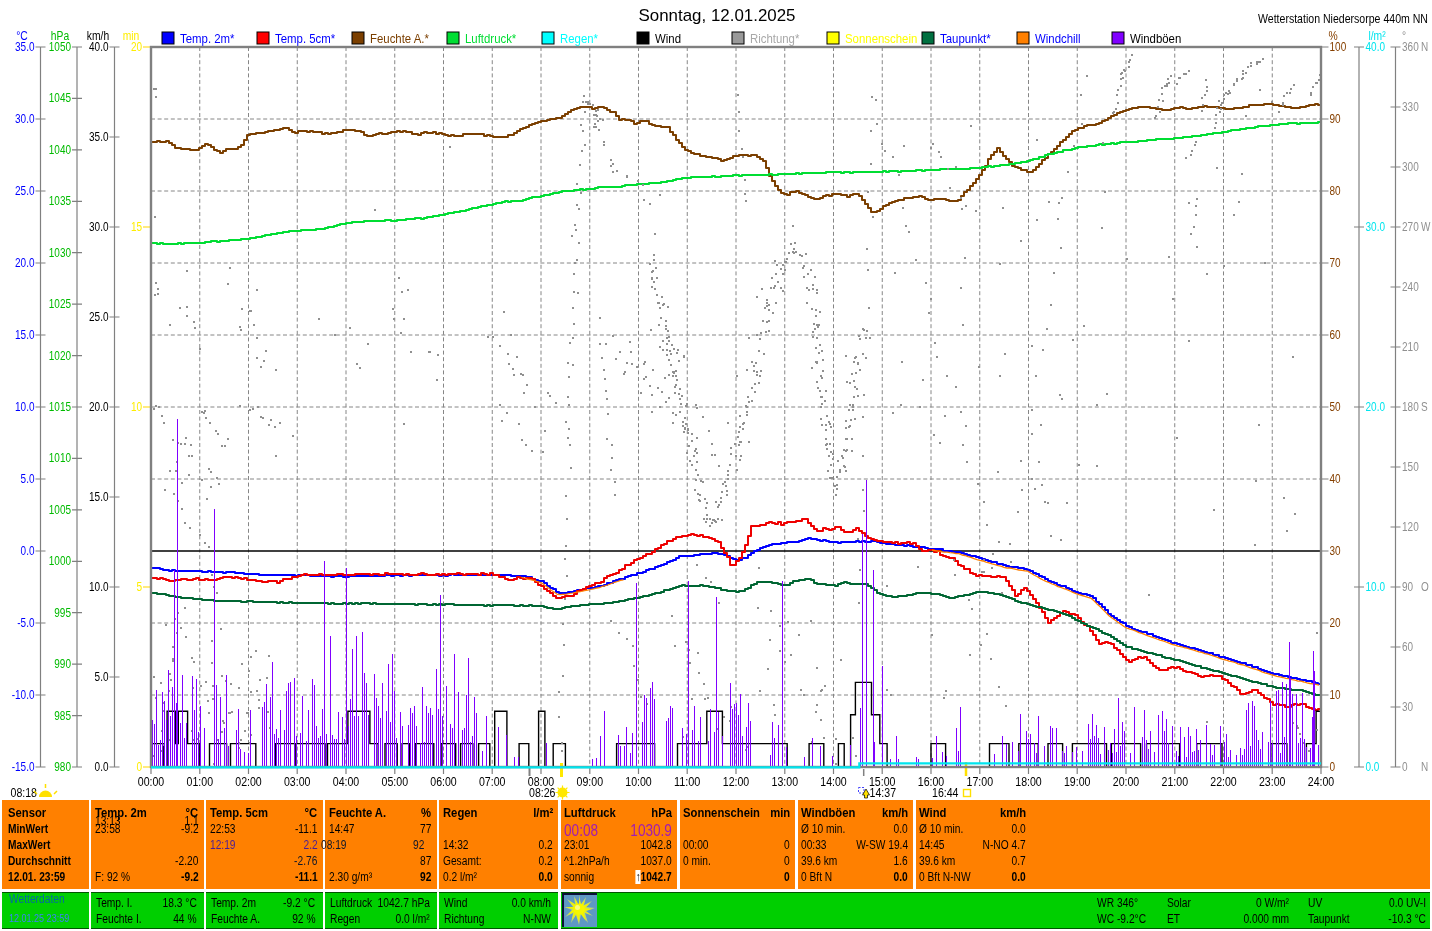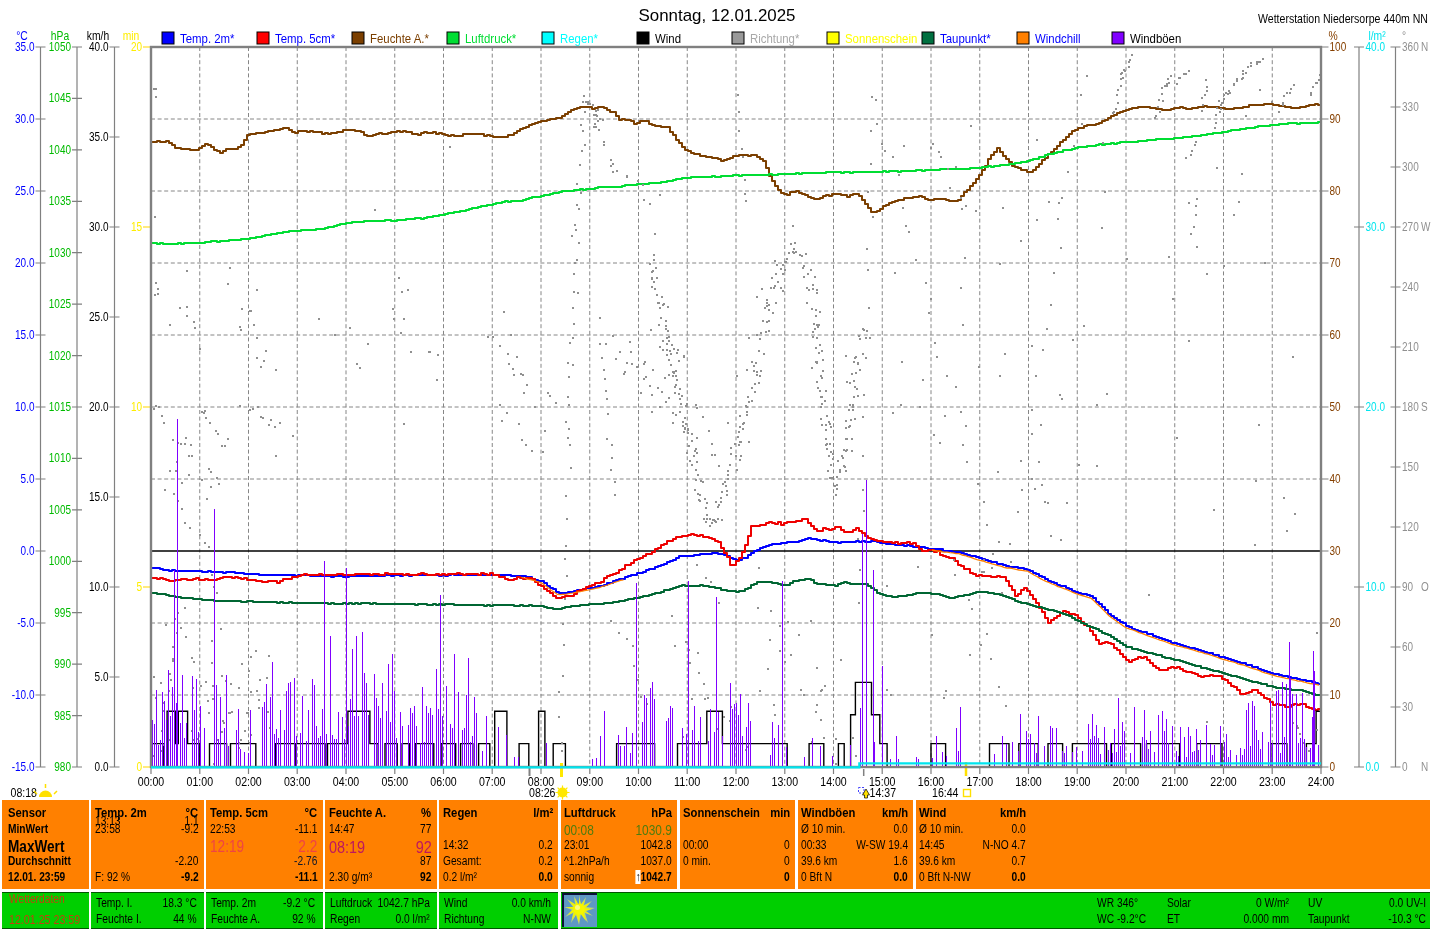--- a/index.html
+++ b/index.html
@@ -1240,73 +1240,73 @@
     <div style="position:absolute;left:677px;top:800px;width:2.5px;height:89px;background:#ffffff"></div>
     <div style="position:absolute;left:795px;top:800px;width:2.5px;height:89px;background:#ffffff"></div>
     <div style="position:absolute;left:913px;top:800px;width:2.5px;height:89px;background:#ffffff"></div>
     <div style="position:absolute;left:88.5px;top:892px;width:2.5px;height:37px;background:#ffffff"></div>
     <div style="position:absolute;left:203.5px;top:892px;width:2.5px;height:37px;background:#ffffff"></div>
     <div style="position:absolute;left:322.5px;top:892px;width:2.5px;height:37px;background:#ffffff"></div>
     <div style="position:absolute;left:436.5px;top:892px;width:2.5px;height:37px;background:#ffffff"></div>
     <div style="position:absolute;left:558px;top:892px;width:2.5px;height:37px;background:#ffffff"></div>
     <div style="position:absolute;left:8px;top:806px;width:75.5px;height:16px;font-size:12.5px;color:#000;white-space:nowrap"><span style="display:inline-block;transform:scaleX(0.9);transform-origin:0 0;font-weight:bold">Sensor</span></div>
     <div style="position:absolute;left:8px;top:822px;width:75.5px;height:16px;font-size:12px;color:#000;white-space:nowrap"><span style="display:inline-block;transform:scaleX(0.85);transform-origin:0 0;font-weight:bold">MinWert</span></div>
-    <div style="position:absolute;left:8px;top:838px;width:75.5px;height:16px;font-size:16px;color:#000;white-space:nowrap"><span style="display:inline-block;transform:scaleX(0.85);transform-origin:0 0;font-weight:bold">MaxWert</span></div>
+    <div style="position:absolute;left:8px;top:838px;width:75.5px;height:16px;font-size:12px;color:#000;white-space:nowrap"><span style="display:inline-block;transform:scaleX(0.85);transform-origin:0 0;font-weight:bold">MaxWert</span></div>
     <div style="position:absolute;left:8px;top:854px;width:75.5px;height:16px;font-size:12px;color:#000;white-space:nowrap"><span style="display:inline-block;transform:scaleX(0.85);transform-origin:0 0;font-weight:bold">Durchschnitt</span></div>
     <div style="position:absolute;left:8px;top:870px;width:75.5px;height:16px;font-size:12px;color:#000;white-space:nowrap"><span style="display:inline-block;transform:scaleX(0.85);transform-origin:0 0;font-weight:bold">12.01. 23:59</span></div>
     <div style="position:absolute;left:94.5px;top:806px;width:104.0px;height:16px;font-size:12.5px;color:#000;white-space:nowrap"><span style="display:inline-block;transform:scaleX(0.9);transform-origin:0 0;font-weight:bold">Temp. 2m</span><span style="position:absolute;right:0;top:0;display:inline-block;transform:scaleX(0.9);transform-origin:100% 0;font-weight:bold">°C</span></div>
     <div style="position:absolute;left:94.5px;top:822px;width:104.0px;height:16px;font-size:12px;color:#000;white-space:nowrap"><span style="display:inline-block;transform:scaleX(0.85);transform-origin:0 0;font-weight:normal">23:58</span><span style="position:absolute;right:0;top:0;display:inline-block;transform:scaleX(0.85);transform-origin:100% 0;font-weight:normal">-9.2</span></div>
     <div style="position:absolute;left:94.5px;top:814px;width:104.0px;height:16px;font-size:12px;color:#000;white-space:nowrap"><span style="display:inline-block;transform:scaleX(0.85);transform-origin:0 0;font-weight:normal">13:13</span><span style="position:absolute;right:0;top:0;display:inline-block;transform:scaleX(0.85);transform-origin:100% 0;font-weight:normal">1.1</span></div>
     <div style="position:absolute;left:94.5px;top:854px;width:104.0px;height:16px;font-size:12px;color:#000;white-space:nowrap">
       <span style="position:absolute;right:0;top:0;display:inline-block;transform:scaleX(0.85);transform-origin:100% 0;font-weight:normal">-2.20</span>
     </div>
     <div style="position:absolute;left:94.5px;top:870px;width:104.0px;height:16px;font-size:12px;color:#000;white-space:nowrap"><span style="display:inline-block;transform:scaleX(0.85);transform-origin:0 0;font-weight:normal">F: 92 %</span><span style="position:absolute;right:0;top:0;display:inline-block;transform:scaleX(0.85);transform-origin:100% 0;font-weight:bold">-9.2</span></div>
     <div style="position:absolute;left:209.5px;top:806px;width:108.0px;height:16px;font-size:12.5px;color:#000;white-space:nowrap"><span style="display:inline-block;transform:scaleX(0.9);transform-origin:0 0;font-weight:bold">Temp. 5cm</span><span style="position:absolute;right:0;top:0;display:inline-block;transform:scaleX(0.9);transform-origin:100% 0;font-weight:bold">°C</span></div>
     <div style="position:absolute;left:209.5px;top:822px;width:108.0px;height:16px;font-size:12px;color:#000;white-space:nowrap"><span style="display:inline-block;transform:scaleX(0.85);transform-origin:0 0;font-weight:normal">22:53</span><span style="position:absolute;right:0;top:0;display:inline-block;transform:scaleX(0.85);transform-origin:100% 0;font-weight:normal">-11.1</span></div>
-    <div style="position:absolute;left:209.5px;top:838px;width:108.0px;height:16px;font-size:16px;color:#ef4444;white-space:nowrap"><span style="display:inline-block;transform:scaleX(0.85);transform-origin:0 0;font-weight:normal">12:19</span><span style="position:absolute;right:0;top:0;display:inline-block;transform:scaleX(0.85);transform-origin:100% 0;font-weight:normal">2.2</span></div>
+    <div style="position:absolute;left:209.5px;top:838px;width:108.0px;height:16px;font-size:12px;color:#4c1d95;white-space:nowrap"><span style="display:inline-block;transform:scaleX(0.85);transform-origin:0 0;font-weight:normal">12:19</span><span style="position:absolute;right:0;top:0;display:inline-block;transform:scaleX(0.85);transform-origin:100% 0;font-weight:normal">2.2</span></div>
     <div style="position:absolute;left:209.5px;top:854px;width:108.0px;height:16px;font-size:12px;color:#0f172a;white-space:nowrap">
       <span style="position:absolute;right:0;top:0;display:inline-block;transform:scaleX(0.85);transform-origin:100% 0;font-weight:normal">-2.76</span>
     </div>
     <div style="position:absolute;left:209.5px;top:870px;width:108.0px;height:16px;font-size:12px;color:#000;white-space:nowrap">
       <span style="position:absolute;right:0;top:0;display:inline-block;transform:scaleX(0.85);transform-origin:100% 0;font-weight:bold">-11.1</span>
     </div>
     <div style="position:absolute;left:328.5px;top:806px;width:103.0px;height:16px;font-size:12.5px;color:#000;white-space:nowrap"><span style="display:inline-block;transform:scaleX(0.9);transform-origin:0 0;font-weight:bold">Feuchte A.</span><span style="position:absolute;right:0;top:0;display:inline-block;transform:scaleX(0.9);transform-origin:100% 0;font-weight:bold">%</span></div>
     <div style="position:absolute;left:328.5px;top:822px;width:103.0px;height:16px;font-size:12px;color:#000;white-space:nowrap"><span style="display:inline-block;transform:scaleX(0.85);transform-origin:0 0;font-weight:normal">14:47</span><span style="position:absolute;right:0;top:0;display:inline-block;transform:scaleX(0.85);transform-origin:100% 0;font-weight:normal">77</span></div>
-    <div style="position:absolute;left:329px;top:838px;width:103.0px;height:16px;font-size:17px;color:#be185d;white-space:nowrap"><span style="display:inline-block;transform:scaleX(0.85);transform-origin:0 0;font-weight:normal">08:19</span><span style="position:absolute;right:0;top:0;display:inline-block;transform:scaleX(0.85);transform-origin:100% 0;font-weight:normal">92</span></div>
+    <div style="position:absolute;left:321px;top:838px;width:103.0px;height:16px;font-size:12px;color:#0f172a;white-space:nowrap"><span style="display:inline-block;transform:scaleX(0.85);transform-origin:0 0;font-weight:normal">08:19</span><span style="position:absolute;right:0;top:0;display:inline-block;transform:scaleX(0.85);transform-origin:100% 0;font-weight:normal">92</span></div>
     <div style="position:absolute;left:328.5px;top:854px;width:103.0px;height:16px;font-size:12px;color:#000;white-space:nowrap">
       <span style="position:absolute;right:0;top:0;display:inline-block;transform:scaleX(0.85);transform-origin:100% 0;font-weight:normal">87</span>
     </div>
     <div style="position:absolute;left:328.5px;top:870px;width:103.0px;height:16px;font-size:12px;color:#000;white-space:nowrap"><span style="display:inline-block;transform:scaleX(0.85);transform-origin:0 0;font-weight:normal">2.30 g/m³</span><span style="position:absolute;right:0;top:0;display:inline-block;transform:scaleX(0.85);transform-origin:100% 0;font-weight:bold">92</span></div>
     <div style="position:absolute;left:442.5px;top:806px;width:110.5px;height:16px;font-size:12.5px;color:#000;white-space:nowrap"><span style="display:inline-block;transform:scaleX(0.9);transform-origin:0 0;font-weight:bold">Regen</span><span style="position:absolute;right:0;top:0;display:inline-block;transform:scaleX(0.9);transform-origin:100% 0;font-weight:bold">l/m²</span></div>
     <div style="position:absolute;left:442.5px;top:838px;width:110.5px;height:16px;font-size:12px;color:#000;white-space:nowrap"><span style="display:inline-block;transform:scaleX(0.85);transform-origin:0 0;font-weight:normal">14:32</span><span style="position:absolute;right:0;top:0;display:inline-block;transform:scaleX(0.85);transform-origin:100% 0;font-weight:normal">0.2</span></div>
     <div style="position:absolute;left:442.5px;top:854px;width:110.5px;height:16px;font-size:12px;color:#000;white-space:nowrap"><span style="display:inline-block;transform:scaleX(0.85);transform-origin:0 0;font-weight:normal">Gesamt:</span><span style="position:absolute;right:0;top:0;display:inline-block;transform:scaleX(0.85);transform-origin:100% 0;font-weight:normal">0.2</span></div>
     <div style="position:absolute;left:442.5px;top:870px;width:110.5px;height:16px;font-size:12px;color:#000;white-space:nowrap"><span style="display:inline-block;transform:scaleX(0.85);transform-origin:0 0;font-weight:normal">0.2 l/m²</span><span style="position:absolute;right:0;top:0;display:inline-block;transform:scaleX(0.85);transform-origin:100% 0;font-weight:bold">0.0</span></div>
     <div style="position:absolute;left:564px;top:806px;width:108px;height:16px;font-size:12.5px;color:#000;white-space:nowrap"><span style="display:inline-block;transform:scaleX(0.9);transform-origin:0 0;font-weight:bold">Luftdruck</span><span style="position:absolute;right:0;top:0;display:inline-block;transform:scaleX(0.9);transform-origin:100% 0;font-weight:bold">hPa</span></div>
-    <div style="position:absolute;left:564px;top:822px;width:108px;height:16px;font-size:14px;color:#4d7c0f;white-space:nowrap"><span style="display:inline-block;transform:scaleX(0.85);transform-origin:0 0;font-weight:normal">00:08</span><span style="position:absolute;right:0;top:0;display:inline-block;transform:scaleX(0.85);transform-origin:100% 0;font-weight:normal">1030.9</span></div>
+    <div style="position:absolute;left:564px;top:822px;width:108px;height:16px;font-size:16px;color:#a21caf;white-space:nowrap"><span style="display:inline-block;transform:scaleX(0.85);transform-origin:0 0;font-weight:normal">00:08</span><span style="position:absolute;right:0;top:0;display:inline-block;transform:scaleX(0.85);transform-origin:100% 0;font-weight:normal">1030.9</span></div>
     <div style="position:absolute;left:564px;top:838px;width:108px;height:16px;font-size:12px;color:#000;white-space:nowrap"><span style="display:inline-block;transform:scaleX(0.85);transform-origin:0 0;font-weight:normal">23:01</span><span style="position:absolute;right:0;top:0;display:inline-block;transform:scaleX(0.85);transform-origin:100% 0;font-weight:normal">1042.8</span></div>
     <div style="position:absolute;left:564px;top:854px;width:108px;height:16px;font-size:12px;color:#000;white-space:nowrap"><span style="display:inline-block;transform:scaleX(0.85);transform-origin:0 0;font-weight:normal">^1.2hPa/h</span><span style="position:absolute;right:0;top:0;display:inline-block;transform:scaleX(0.85);transform-origin:100% 0;font-weight:normal">1037.0</span></div>
     <div style="position:absolute;left:564px;top:870px;width:108px;height:16px;font-size:12px;color:#000;white-space:nowrap"><span style="display:inline-block;transform:scaleX(0.85);transform-origin:0 0;font-weight:normal">sonnig</span><span style="position:absolute;right:0;top:0;display:inline-block;transform:scaleX(0.85);transform-origin:100% 0;font-weight:normal"><b><span style="background:#fff">↑</span>1042.7</b></span></div>
     <div style="position:absolute;left:683px;top:806px;width:107px;height:16px;font-size:12.5px;color:#000;white-space:nowrap"><span style="display:inline-block;transform:scaleX(0.9);transform-origin:0 0;font-weight:bold">Sonnenschein</span><span style="position:absolute;right:0;top:0;display:inline-block;transform:scaleX(0.9);transform-origin:100% 0;font-weight:bold">min</span></div>
     <div style="position:absolute;left:683px;top:838px;width:107px;height:16px;font-size:12px;color:#000;white-space:nowrap"><span style="display:inline-block;transform:scaleX(0.85);transform-origin:0 0;font-weight:normal">00:00</span><span style="position:absolute;right:0;top:0;display:inline-block;transform:scaleX(0.85);transform-origin:100% 0;font-weight:normal">0</span></div>
     <div style="position:absolute;left:683px;top:854px;width:107px;height:16px;font-size:12px;color:#000;white-space:nowrap"><span style="display:inline-block;transform:scaleX(0.85);transform-origin:0 0;font-weight:normal">0 min.</span><span style="position:absolute;right:0;top:0;display:inline-block;transform:scaleX(0.85);transform-origin:100% 0;font-weight:normal">0</span></div>
     <div style="position:absolute;left:683px;top:870px;width:107px;height:16px;font-size:12px;color:#000;white-space:nowrap">
       <span style="position:absolute;right:0;top:0;display:inline-block;transform:scaleX(0.85);transform-origin:100% 0;font-weight:bold">0</span>
     </div>
     <div style="position:absolute;left:801px;top:806px;width:107px;height:16px;font-size:12.5px;color:#000;white-space:nowrap"><span style="display:inline-block;transform:scaleX(0.9);transform-origin:0 0;font-weight:bold">Windböen</span><span style="position:absolute;right:0;top:0;display:inline-block;transform:scaleX(0.9);transform-origin:100% 0;font-weight:bold">km/h</span></div>
     <div style="position:absolute;left:801px;top:822px;width:107px;height:16px;font-size:12px;color:#000;white-space:nowrap"><span style="display:inline-block;transform:scaleX(0.85);transform-origin:0 0;font-weight:normal">Ø 10 min.</span><span style="position:absolute;right:0;top:0;display:inline-block;transform:scaleX(0.85);transform-origin:100% 0;font-weight:normal">0.0</span></div>
     <div style="position:absolute;left:801px;top:838px;width:107px;height:16px;font-size:12px;color:#000;white-space:nowrap"><span style="display:inline-block;transform:scaleX(0.85);transform-origin:0 0;font-weight:normal">00:33</span><span style="position:absolute;right:0;top:0;display:inline-block;transform:scaleX(0.85);transform-origin:100% 0;font-weight:normal">W-SW 19.4</span></div>
     <div style="position:absolute;left:801px;top:854px;width:107px;height:16px;font-size:12px;color:#000;white-space:nowrap"><span style="display:inline-block;transform:scaleX(0.85);transform-origin:0 0;font-weight:normal">39.6 km</span><span style="position:absolute;right:0;top:0;display:inline-block;transform:scaleX(0.85);transform-origin:100% 0;font-weight:normal">1.6</span></div>
     <div style="position:absolute;left:801px;top:870px;width:107px;height:16px;font-size:12px;color:#000;white-space:nowrap"><span style="display:inline-block;transform:scaleX(0.85);transform-origin:0 0;font-weight:normal">0 Bft N</span><span style="position:absolute;right:0;top:0;display:inline-block;transform:scaleX(0.85);transform-origin:100% 0;font-weight:bold">0.0</span></div>
     <div style="position:absolute;left:919px;top:806px;width:107px;height:16px;font-size:12.5px;color:#000;white-space:nowrap"><span style="display:inline-block;transform:scaleX(0.9);transform-origin:0 0;font-weight:bold">Wind</span><span style="position:absolute;right:0;top:0;display:inline-block;transform:scaleX(0.9);transform-origin:100% 0;font-weight:bold">km/h</span></div>
     <div style="position:absolute;left:919px;top:822px;width:107px;height:16px;font-size:12px;color:#000;white-space:nowrap"><span style="display:inline-block;transform:scaleX(0.85);transform-origin:0 0;font-weight:normal">Ø 10 min.</span><span style="position:absolute;right:0;top:0;display:inline-block;transform:scaleX(0.85);transform-origin:100% 0;font-weight:normal">0.0</span></div>
     <div style="position:absolute;left:919px;top:838px;width:107px;height:16px;font-size:12px;color:#000;white-space:nowrap"><span style="display:inline-block;transform:scaleX(0.85);transform-origin:0 0;font-weight:normal">14:45</span><span style="position:absolute;right:0;top:0;display:inline-block;transform:scaleX(0.85);transform-origin:100% 0;font-weight:normal">N-NO 4.7</span></div>
     <div style="position:absolute;left:919px;top:854px;width:107px;height:16px;font-size:12px;color:#000;white-space:nowrap"><span style="display:inline-block;transform:scaleX(0.85);transform-origin:0 0;font-weight:normal">39.6 km</span><span style="position:absolute;right:0;top:0;display:inline-block;transform:scaleX(0.85);transform-origin:100% 0;font-weight:normal">0.7</span></div>
     <div style="position:absolute;left:919px;top:870px;width:107px;height:16px;font-size:12px;color:#000;white-space:nowrap"><span style="display:inline-block;transform:scaleX(0.85);transform-origin:0 0;font-weight:normal">0 Bft N-NW</span><span style="position:absolute;right:0;top:0;display:inline-block;transform:scaleX(0.85);transform-origin:100% 0;font-weight:bold">0.0</span></div>
-    <div style="position:absolute;left:9px;top:892px;width:72.5px;height:16px;font-size:12.5px;color:#c2410c;white-space:nowrap"><span style="display:inline-block;transform:scaleX(0.82);transform-origin:0 0">Wetterdaten</span></div>
-    <div style="position:absolute;left:9px;top:911.5px;width:72.5px;height:16px;font-size:13px;color:#c2410c;white-space:nowrap"><span style="display:inline-block;transform:scaleX(0.82);transform-origin:0 0">12.01.25 23:59</span></div>
+    <div style="position:absolute;left:9px;top:892px;width:72.5px;height:16px;font-size:12.5px;color:#0369a1;white-space:nowrap"><span style="display:inline-block;transform:scaleX(0.82);transform-origin:0 0">Wetterdaten</span></div>
+    <div style="position:absolute;left:9px;top:911.5px;width:72.5px;height:16px;font-size:11px;color:#3b82f6;white-space:nowrap"><span style="display:inline-block;transform:scaleX(0.82);transform-origin:0 0">12.01.25 23:59</span></div>
     <div style="position:absolute;left:95.5px;top:895.5px;width:101.0px;height:16px;font-size:12.5px;color:#000;white-space:nowrap"><span style="display:inline-block;transform:scaleX(0.82);transform-origin:0 0">Temp. I.</span><span style="position:absolute;right:0;top:0;display:inline-block;transform:scaleX(0.82);transform-origin:100% 0">18.3 °C</span></div>
     <div style="position:absolute;left:95.5px;top:911.5px;width:101.0px;height:16px;font-size:12.5px;color:#000;white-space:nowrap"><span style="display:inline-block;transform:scaleX(0.82);transform-origin:0 0">Feuchte I.</span><span style="position:absolute;right:0;top:0;display:inline-block;transform:scaleX(0.82);transform-origin:100% 0">44 %</span></div>
     <div style="position:absolute;left:210.5px;top:895.5px;width:105.0px;height:16px;font-size:12.5px;color:#000;white-space:nowrap"><span style="display:inline-block;transform:scaleX(0.82);transform-origin:0 0">Temp. 2m</span><span style="position:absolute;right:0;top:0;display:inline-block;transform:scaleX(0.82);transform-origin:100% 0">-9.2 °C</span></div>
     <div style="position:absolute;left:210.5px;top:911.5px;width:105.0px;height:16px;font-size:12.5px;color:#000;white-space:nowrap"><span style="display:inline-block;transform:scaleX(0.82);transform-origin:0 0">Feuchte A.</span><span style="position:absolute;right:0;top:0;display:inline-block;transform:scaleX(0.82);transform-origin:100% 0">92 %</span></div>
     <div style="position:absolute;left:329.5px;top:895.5px;width:100.0px;height:16px;font-size:12.5px;color:#000;white-space:nowrap"><span style="display:inline-block;transform:scaleX(0.82);transform-origin:0 0">Luftdruck</span><span style="position:absolute;right:0;top:0;display:inline-block;transform:scaleX(0.82);transform-origin:100% 0">1042.7 hPa</span></div>
     <div style="position:absolute;left:329.5px;top:911.5px;width:100.0px;height:16px;font-size:12.5px;color:#000;white-space:nowrap"><span style="display:inline-block;transform:scaleX(0.82);transform-origin:0 0">Regen</span><span style="position:absolute;right:0;top:0;display:inline-block;transform:scaleX(0.82);transform-origin:100% 0">0.0 l/m²</span></div>
     <div style="position:absolute;left:443.5px;top:895.5px;width:107.5px;height:16px;font-size:12.5px;color:#000;white-space:nowrap"><span style="display:inline-block;transform:scaleX(0.82);transform-origin:0 0">Wind</span><span style="position:absolute;right:0;top:0;display:inline-block;transform:scaleX(0.82);transform-origin:100% 0">0.0 km/h</span></div>
     <div style="position:absolute;left:443.5px;top:911.5px;width:107.5px;height:16px;font-size:12.5px;color:#000;white-space:nowrap"><span style="display:inline-block;transform:scaleX(0.82);transform-origin:0 0">Richtung</span><span style="position:absolute;right:0;top:0;display:inline-block;transform:scaleX(0.82);transform-origin:100% 0">N-NW</span></div>
     <div style="position:absolute;left:562px;top:893px;width:35px;height:34px;background:#5E98C4;border-top:2px solid #0A1034;border-left:2px solid #0A1034;box-sizing:border-box">
 <svg width="31" height="30" viewBox="0 0 31 30">

